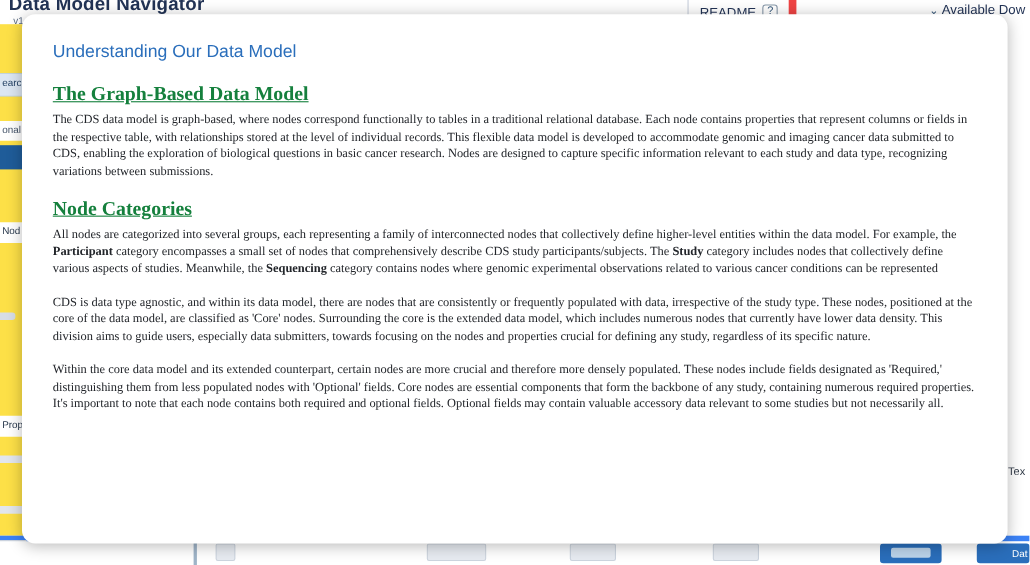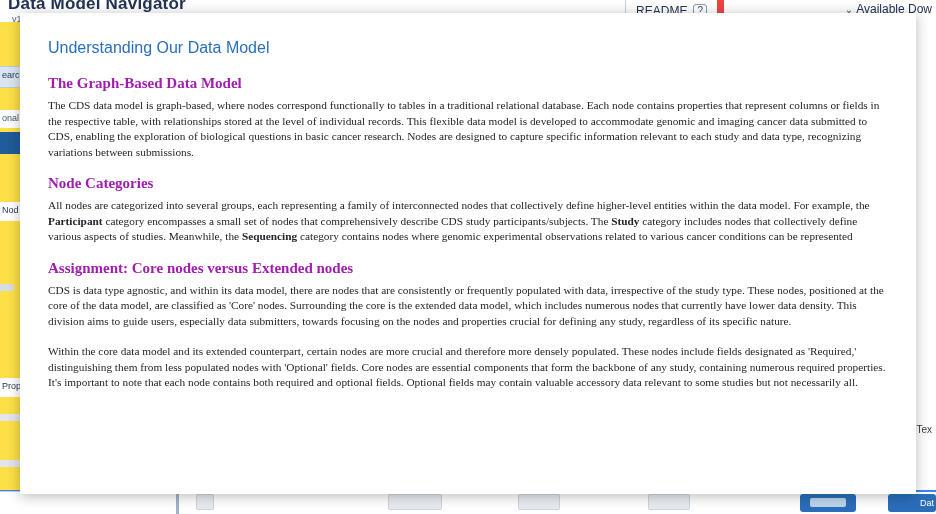--- a/index.html
+++ b/index.html
@@ -133,21 +133,21 @@
   }
 
   
   #bottom-strip {
     position: absolute;
     left: 0;
     bottom: 0;
     width: 936px;
     height: 22px;
     background: #ffffff;
-    border-top: 2px solid #3b82f6;
+    border-top: 5px solid #3b82f6;
   }
   #bottom-left-band {
     position: absolute;
     left: 0;
     bottom: 0;
     width: 24px;
     height: 22px;
     background: #ffffff;
     border-top: 1px solid #c8d0dc;
   }
@@ -210,45 +210,46 @@
     background: transparent;
   }
   #modal-dialog {
     position: absolute;
     left: 20px;
     top: 13px;
     width: 896px;
     height: 481px;
     background: #ffffff;
     box-shadow: 0 2px 14px rgba(0,0,0,0.28);
-    border-radius: 1px;
+    border-radius: 12px;
     overflow: hidden;
   }
   #modal-body {
     padding: 18px 26px 20px 28px;
     box-sizing: border-box;
     height: 100%;
     overflow: hidden;
   }
   #modal-title {
     font-family: "Liberation Sans", sans-serif;
     font-size: 16px;
     color: #2a6ebb;
     margin: 8px 0 18px 0;
     font-weight: normal;
   }
   .section {
     margin-bottom: 15px;
   }
   .section h3 {
     font-family: "Liberation Serif", serif;
-    font-size: 15px;
+    font-size: 18px;
     font-weight: bold;
-    color: #a21caf;
+    color: #15803d;
     margin: 0 0 6px 0;
+    text-decoration: underline;
   }
   .section p {
     font-family: "Liberation Serif", serif;
     font-size: 11.3px;
     line-height: 15.5px;
     color: #22252a;
     margin: 0;
     text-align: left;
   }
   .section p b {
@@ -311,21 +312,20 @@
         <h3>The Graph-Based Data Model</h3>
         <p>The CDS data model is graph-based, where nodes correspond functionally to tables in a traditional relational database. Each node contains properties that represent columns or fields in the respective table, with relationships stored at the level of individual records. This flexible data model is developed to accommodate genomic and imaging cancer data submitted to CDS, enabling the exploration of biological questions in basic cancer research. Nodes are designed to capture specific information relevant to each study and data type, recognizing variations between submissions.</p>
       </div>
 
       <div class="section">
         <h3>Node Categories</h3>
         <p id="node-categories-body">All nodes are categorized into several groups, each representing a family of interconnected nodes that collectively define higher-level entities within the data model. For example, the <b>Participant</b> category encompasses a small set of nodes that comprehensively describe CDS study participants/subjects. The <b>Study</b> category includes nodes that collectively define various aspects of studies. Meanwhile, the <b>Sequencing</b> category contains nodes where genomic experimental observations related to various cancer conditions can be represented</p>
       </div>
 
       <div class="section">
-        <h3>Assignment: Core nodes versus Extended nodes</h3>
         <p>CDS is data type agnostic, and within its data model, there are nodes that are consistently or frequently populated with data, irrespective of the study type. These nodes, positioned at the core of the data model, are classified as 'Core' nodes. Surrounding the core is the extended data model, which includes numerous nodes that currently have lower data density. This division aims to guide users, especially data submitters, towards focusing on the nodes and properties crucial for defining any study, regardless of its specific nature.</p>
       </div>
 
       <div class="section">
         <p>Within the core data model and its extended counterpart, certain nodes are more crucial and therefore more densely populated. These nodes include fields designated as 'Required,' distinguishing them from less populated nodes with 'Optional' fields. Core nodes are essential components that form the backbone of any study, containing numerous required properties. It's important to note that each node contains both required and optional fields. Optional fields may contain valuable accessory data relevant to some studies but not necessarily all.</p>
       </div>
 
     </div>
   </div>
 </div>

